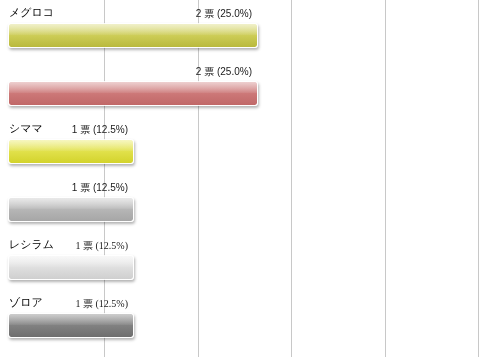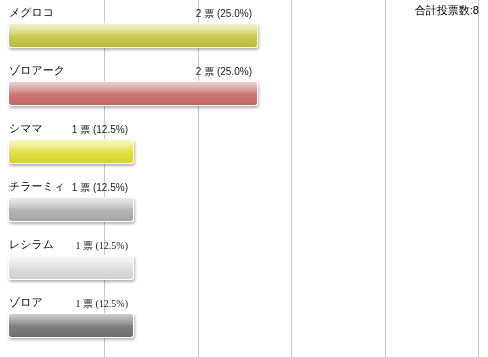--- a/index.html
+++ b/index.html
@@ -119,55 +119,52 @@
 <div id="chart">
 
   <div class="gridlines">
       <div class="gridline" style="left: 104px;"></div>
       <div class="gridline" style="left: 197.5px;"></div>
       <div class="gridline" style="left: 291px;"></div>
       <div class="gridline" style="left: 384.5px;"></div>
       <div class="gridline" style="left: 478px;"></div>
     </div>
 
-  <div class="total-caption">合計投票数:8</div>
 
   <div class="rows">
       <div class="row" style="top: 0px;">
         <div class="row-label">メグロコ</div>
         <div class="bar-wrap" style="left: 8px; width: 250px;">
           <div class="bar">
             <div class="bar-fill" style="background: linear-gradient(rgb(227, 227, 154) 0%, rgb(204, 204, 85) 52%, rgb(185, 185, 61) 100%);"></div>
             <div class="bar-gloss"></div>
           </div>
         </div>
         <div class="bar-value" style="left: 8px; width: 244px; text-align: right; right: auto;">2 票 (25.0%)</div>
       </div>
       <div class="row" style="top: 58px;">
-        <div class="row-label">ゾロアーク</div>
         <div class="bar-wrap" style="left: 8px; width: 250px;">
           <div class="bar">
             <div class="bar-fill" style="background: linear-gradient(rgb(221, 163, 163) 0%, rgb(204, 119, 119) 52%, rgb(192, 104, 104) 100%);"></div>
             <div class="bar-gloss"></div>
           </div>
         </div>
         <div class="bar-value" style="left: 8px; width: 244px; text-align: right; right: auto;">2 票 (25.0%)</div>
       </div>
       <div class="row" style="top: 116px;">
         <div class="row-label">シママ</div>
         <div class="bar-wrap" style="left: 8px; width: 126px;">
           <div class="bar">
             <div class="bar-fill" style="background: linear-gradient(rgb(239, 239, 134) 0%, rgb(224, 224, 73) 52%, rgb(211, 211, 44) 100%);"></div>
             <div class="bar-gloss"></div>
           </div>
         </div>
         <div class="bar-value" style="left: 8px; width: 120px; text-align: right; right: auto;">1 票 (12.5%)</div>
       </div>
       <div class="row" style="top: 174px;">
-        <div class="row-label">チラーミィ</div>
         <div class="bar-wrap" style="left: 8px; width: 126px;">
           <div class="bar">
             <div class="bar-fill" style="background: linear-gradient(rgb(214, 214, 214) 0%, rgb(181, 181, 181) 52%, rgb(166, 166, 166) 100%);"></div>
             <div class="bar-gloss"></div>
           </div>
         </div>
         <div class="bar-value" style="left: 8px; width: 120px; text-align: right; right: auto;">1 票 (12.5%)</div>
       </div>
       <div class="row" style="top: 232px; font-family: Liberation Serif, serif;">
         <div class="row-label">レシラム</div>

